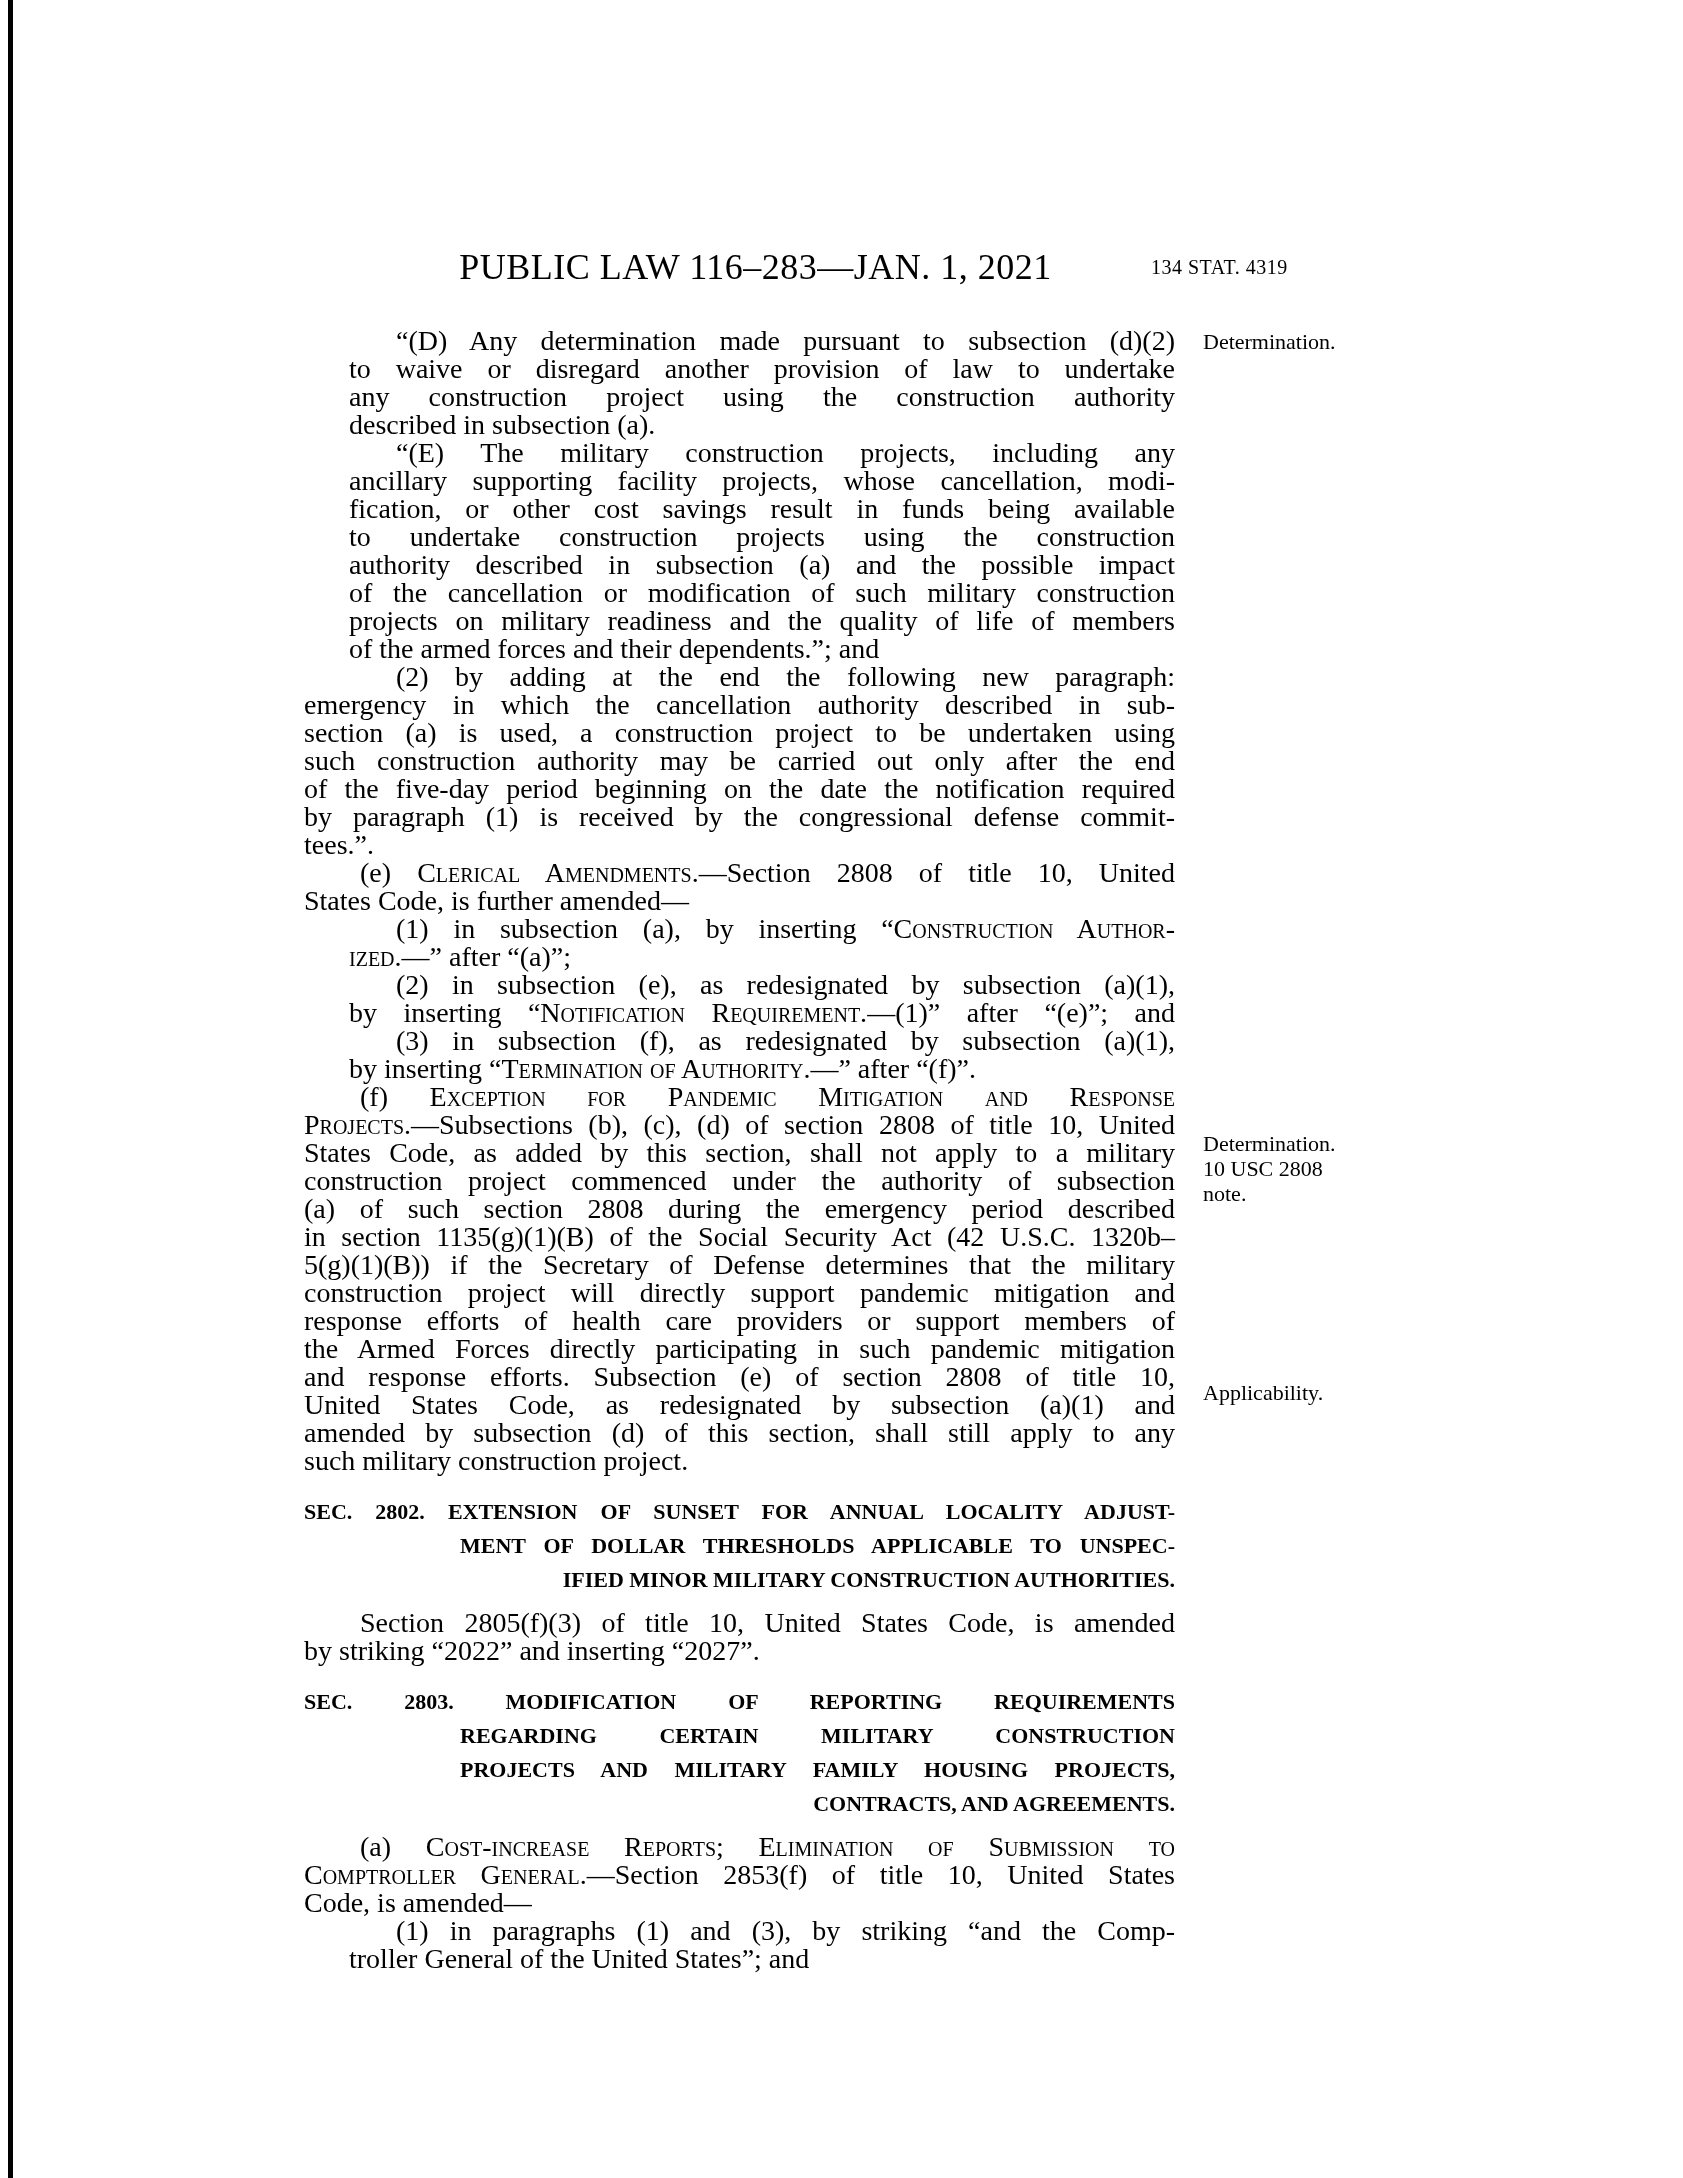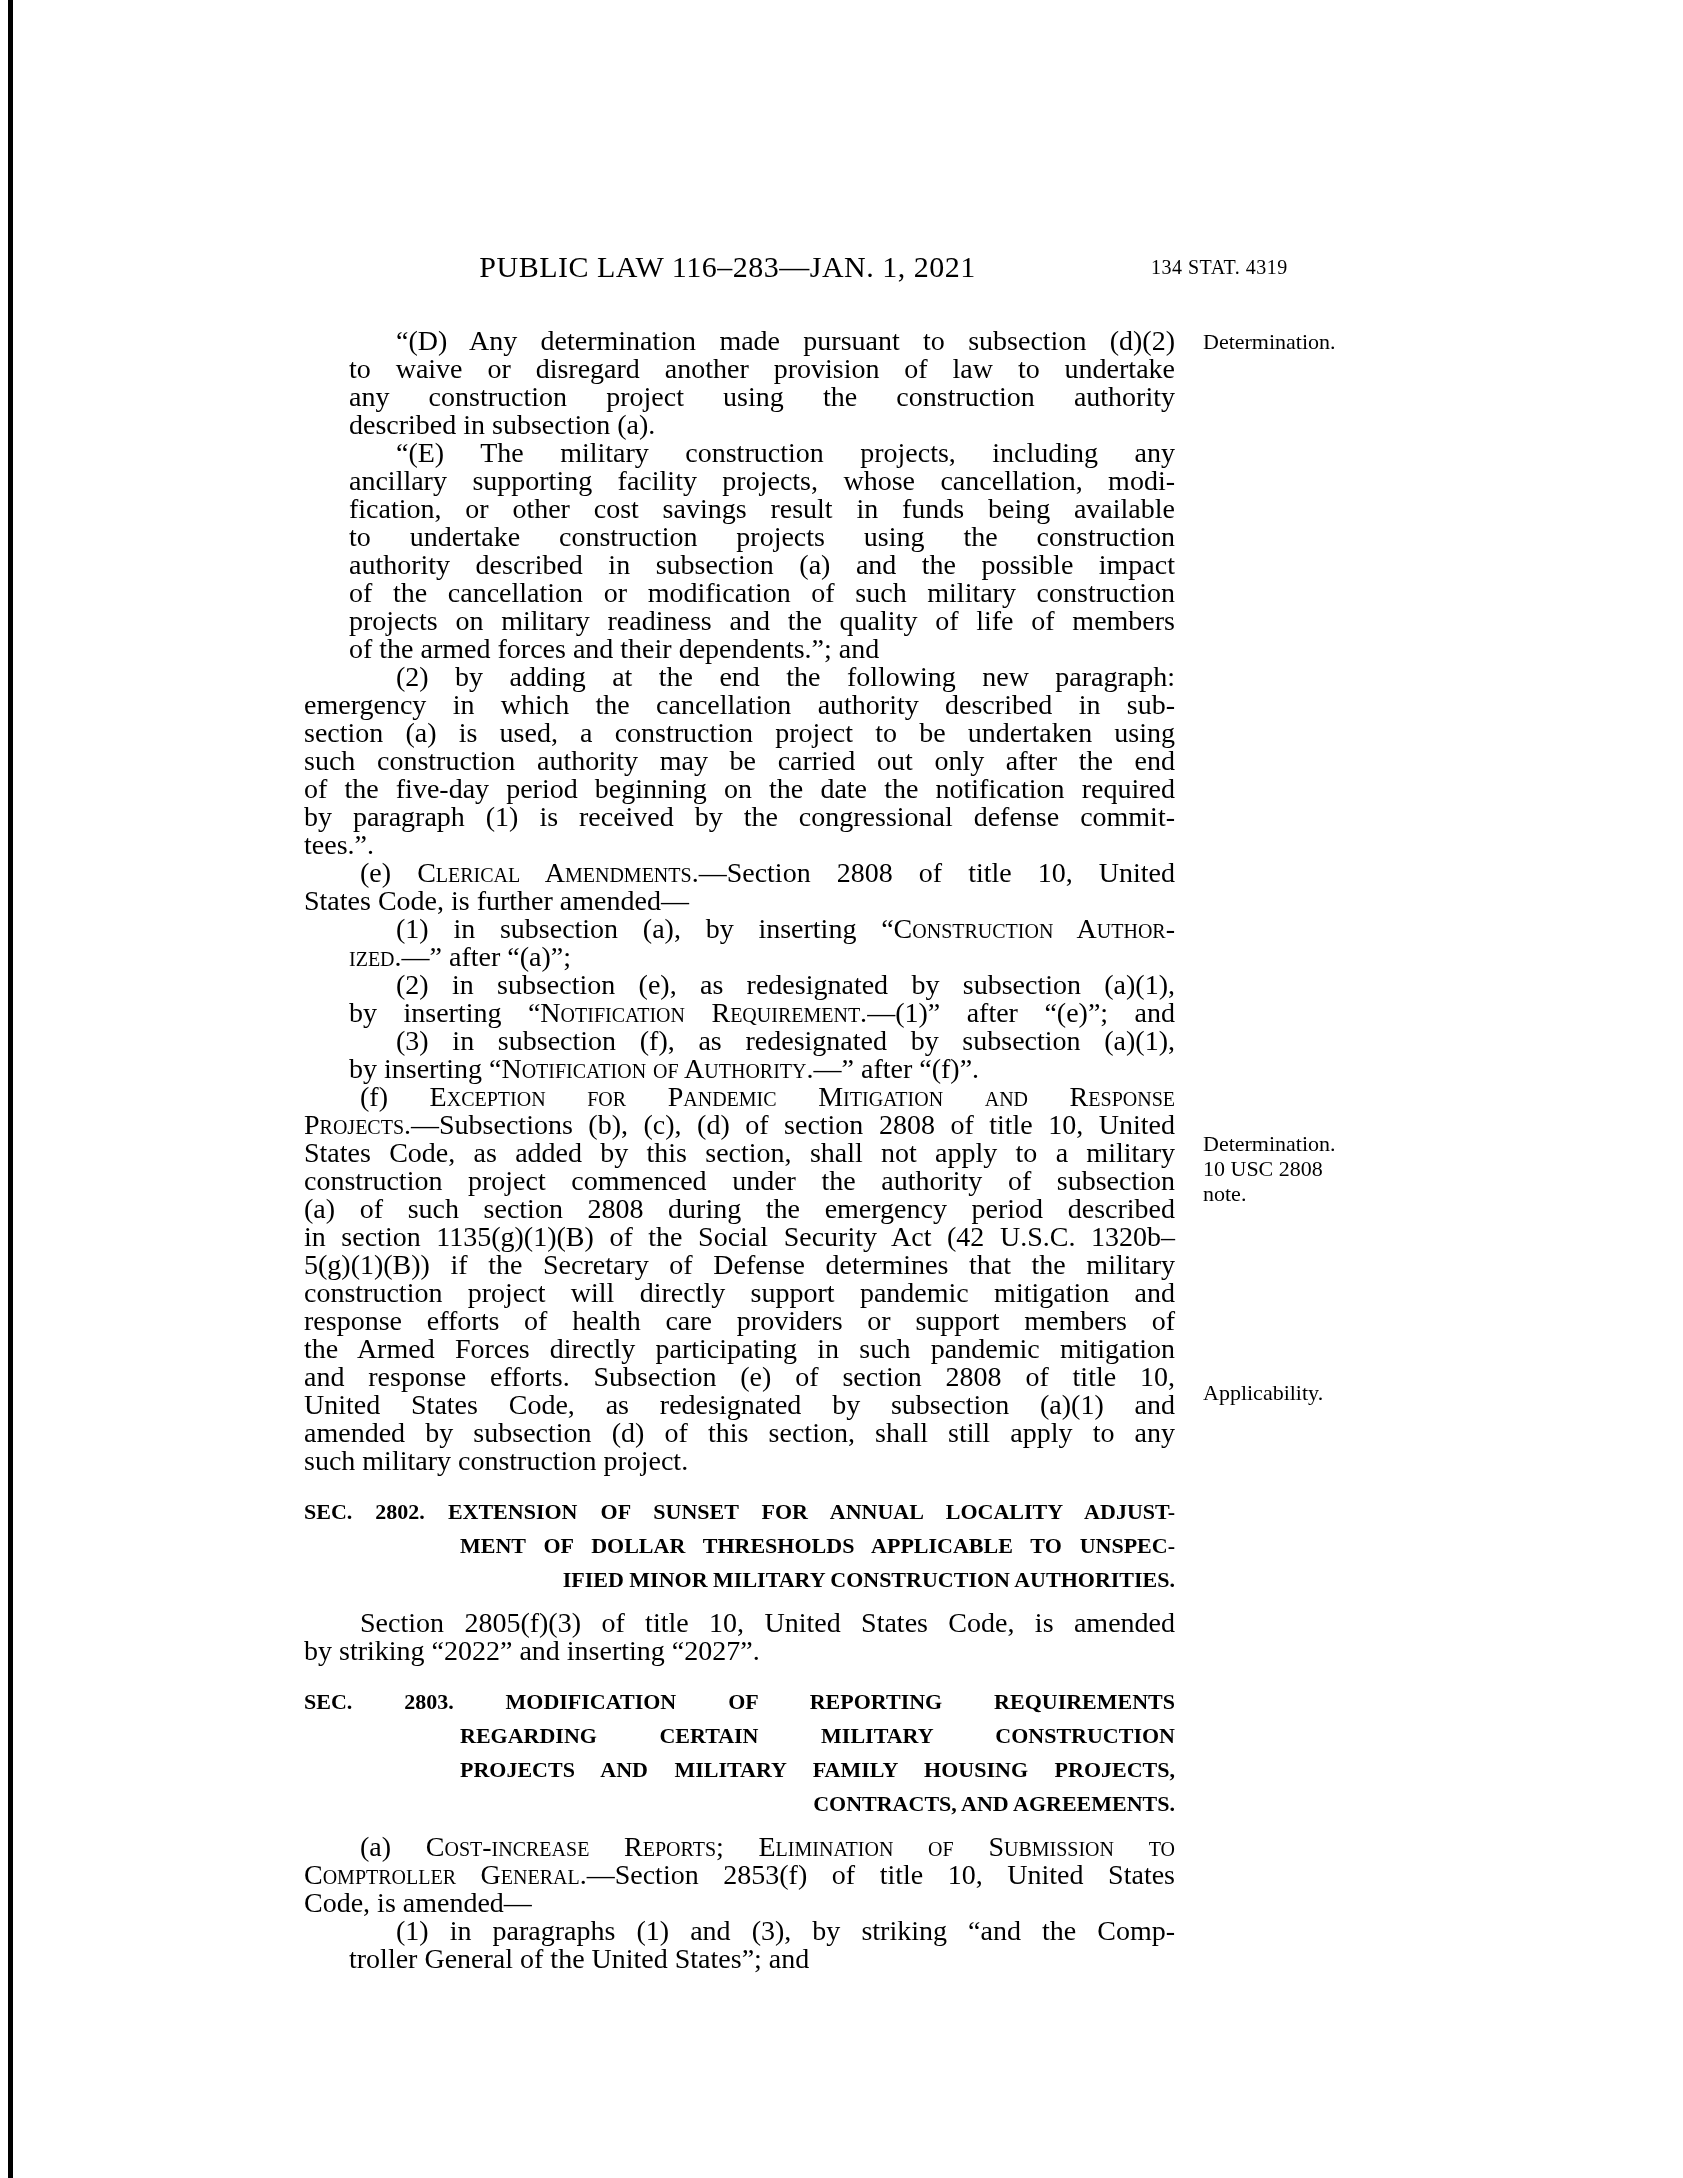--- a/index.html
+++ b/index.html
@@ -8,22 +8,22 @@
     width:1683px;height:2178px;
     background:#ffffff;
     font-family:"Liberation Serif", serif;
     color:#000;
     overflow:hidden;
   }
   .scan-edge{
     position:absolute;left:8px;top:0;width:5px;height:2178px;background:#000;
   }
   .hdr-law{
-    position:absolute;top:251px;left:292px;width:871px;
-    text-align:center;font-size:30px;line-height:32px;letter-spacing:0.5px;
+    position:absolute;top:251px;left:320px;width:871px;
+    text-align:center;font-size:36px;line-height:32px;letter-spacing:0.5px;
   }
   .hdr-stat{
     position:absolute;top:251px;left:1151px;
     font-size:20px;line-height:32px;letter-spacing:0.5px;
   }
   .column{
     position:absolute;left:304px;top:327px;width:871px;
   }
   .line{
     font-size:28px;line-height:28px;
@@ -73,21 +73,21 @@
       <div class="line f j"><span>of the five-day period beginning on the date the notification required</span></div>
       <div class="line f j"><span>by paragraph (1) is received by the congressional defense commit-</span></div>
       <div class="line f"><span>tees.”.</span></div>
       <div class="line f fi j"><span>(e) </span><span class="sc">Clerical Amendments.</span><span>—Section 2808 of title 10, United</span></div>
       <div class="line f"><span>States Code, is further amended—</span></div>
       <div class="line q qi j"><span>(1) in subsection (a), by inserting “</span><span class="sc">Construction Author-</span></div>
       <div class="line q"><span class="sc">ized.</span><span>—” after “(a)”;</span></div>
       <div class="line q qi j"><span>(2) in subsection (e), as redesignated by subsection (a)(1),</span></div>
       <div class="line q j"><span>by inserting “</span><span class="sc">Notification Requirement.</span><span>—(1)” after “(e)”; and</span></div>
       <div class="line q qi j"><span>(3) in subsection (f), as redesignated by subsection (a)(1),</span></div>
-      <div class="line q"><span>by inserting “</span><span class="sc">Notification of Authority.</span><span>—” after “(f)”.</span></div>
+      <div class="line q"><span>by inserting “</span><span class="sc">Termination of Authority.</span><span>—” after “(f)”.</span></div>
       <div class="line f fi j"><span>(f) </span><span class="sc">Exception for Pandemic Mitigation and Response</span></div>
       <div class="line f j"><span class="sc">Projects.</span><span>—Subsections (b), (c), (d) of section 2808 of title 10, United</span></div>
       <div class="line f j"><span>States Code, as added by this section, shall not apply to a military</span></div>
       <div class="line f j"><span>construction project commenced under the authority of subsection</span></div>
       <div class="line f j"><span>(a) of such section 2808 during the emergency period described</span></div>
       <div class="line f j"><span>in section 1135(g)(1)(B) of the Social Security Act (42 U.S.C. 1320b–</span></div>
       <div class="line f j"><span>5(g)(1)(B)) if the Secretary of Defense determines that the military</span></div>
       <div class="line f j"><span>construction project will directly support pandemic mitigation and</span></div>
       <div class="line f j"><span>response efforts of health care providers or support members of</span></div>
       <div class="line f j"><span>the Armed Forces directly participating in such pandemic mitigation</span></div>

